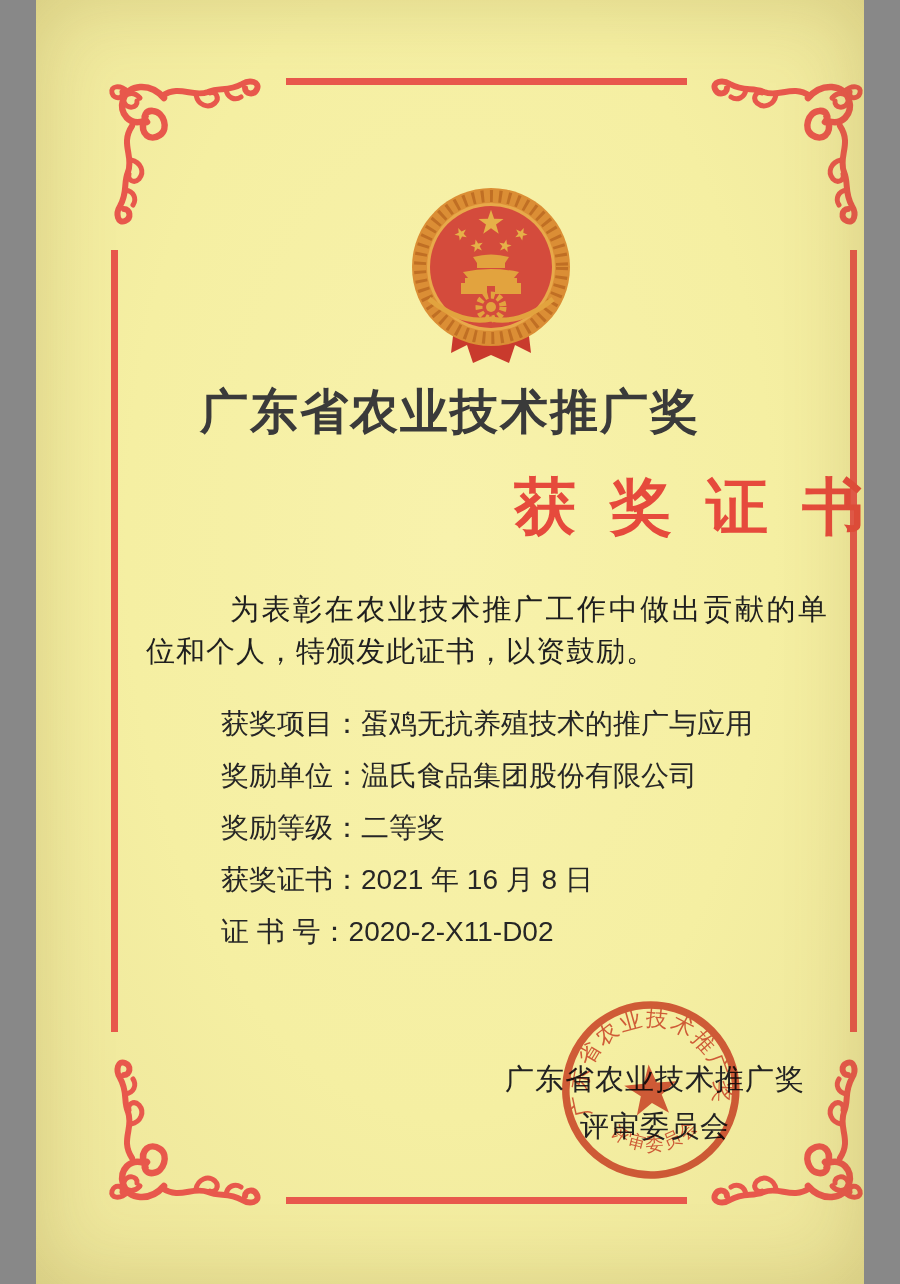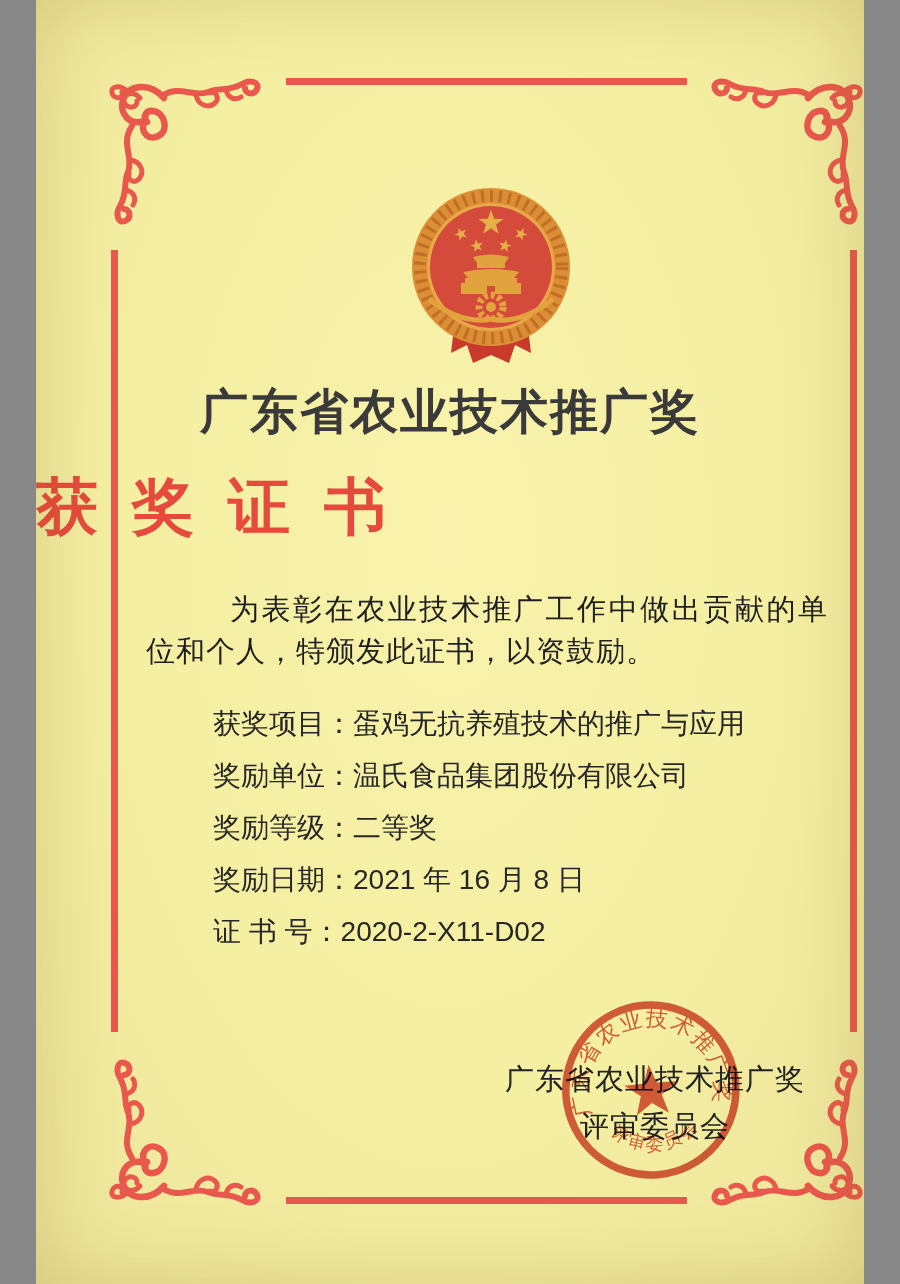--- a/index.html
+++ b/index.html
@@ -29,32 +29,32 @@
   
   .emblem{position:absolute;left:365px;top:183px;width:180px;height:184px;}
   
   .award-title{
     position:absolute;left:0;top:388px;width:100%;margin:0;
     text-align:center;font-size:48px;font-weight:700;color:#3a3a3a;
     letter-spacing:2px;line-height:1;
   }
   .cert-title{
     position:absolute;left:0;top:476px;width:100%;margin:0;
-    text-align:left;font-size:62px;font-weight:700;color:#e64a3c;line-height:1;
+    text-align:right;font-size:62px;font-weight:700;color:#e64a3c;line-height:1;
   }
   .cert-title span{letter-spacing:34px;margin-right:-34px;}
   
   .dedication{
     position:absolute;left:110px;top:588px;width:682px;margin:0;
     font-family:"DejaVu Serif", serif;
     font-size:29px;line-height:42px;color:#1f1f1f;
     text-indent:84px;text-align:justify;letter-spacing:1px;
   }
   
-  .fields{position:absolute;left:177px;top:710px;width:560px;}
+  .fields{position:absolute;left:185px;top:710px;width:560px;}
   .field-row{font-size:28px;line-height:28px;color:#262626;margin:0 0 24px 0;white-space:nowrap;}
   .field-label{color:#262626;}
   .field-value{color:#262626;}
   
   .signature{
     position:absolute;left:459px;top:1056px;width:320px;
     text-align:center;font-size:29px;line-height:47px;color:#222;
     letter-spacing:1px;z-index:2;
   }
   
@@ -164,21 +164,21 @@
     <div class="field-row">
       <span class="field-label">获奖项目：</span><span class="field-value">蛋鸡无抗养殖技术的推广与应用</span>
     </div>
     <div class="field-row">
       <span class="field-label">奖励单位：</span><span class="field-value">温氏食品集团股份有限公司</span>
     </div>
     <div class="field-row">
       <span class="field-label">奖励等级：</span><span class="field-value">二等奖</span>
     </div>
     <div class="field-row">
-      <span class="field-label">奖励日期：</span><span class="field-value">2021 年 16 月 8 日</span>
+      <span class="field-label">获奖证书：</span><span class="field-value">2021 年 16 月 8 日</span>
     </div>
     <div class="field-row">
       <span class="field-label">证 书 号：</span><span class="field-value">2020-2-X11-D02</span>
     </div>
   </div>
 
   <div class="signature">
     <div>广东省农业技术推广奖</div>
     <div>评审委员会</div>
   </div>

